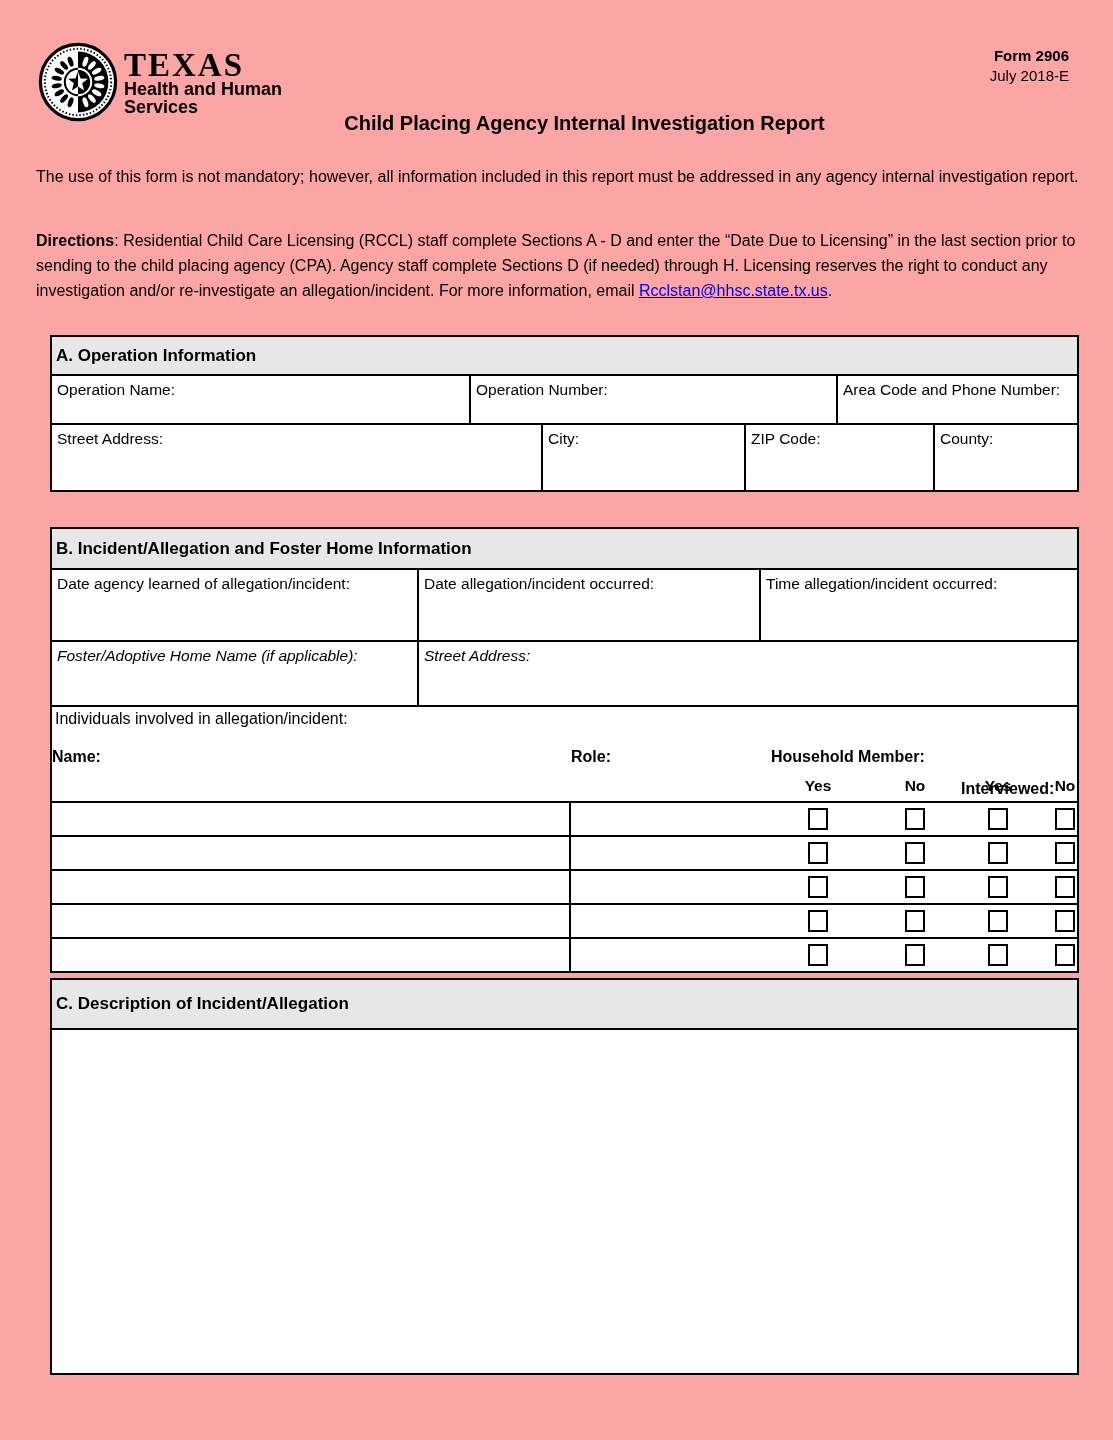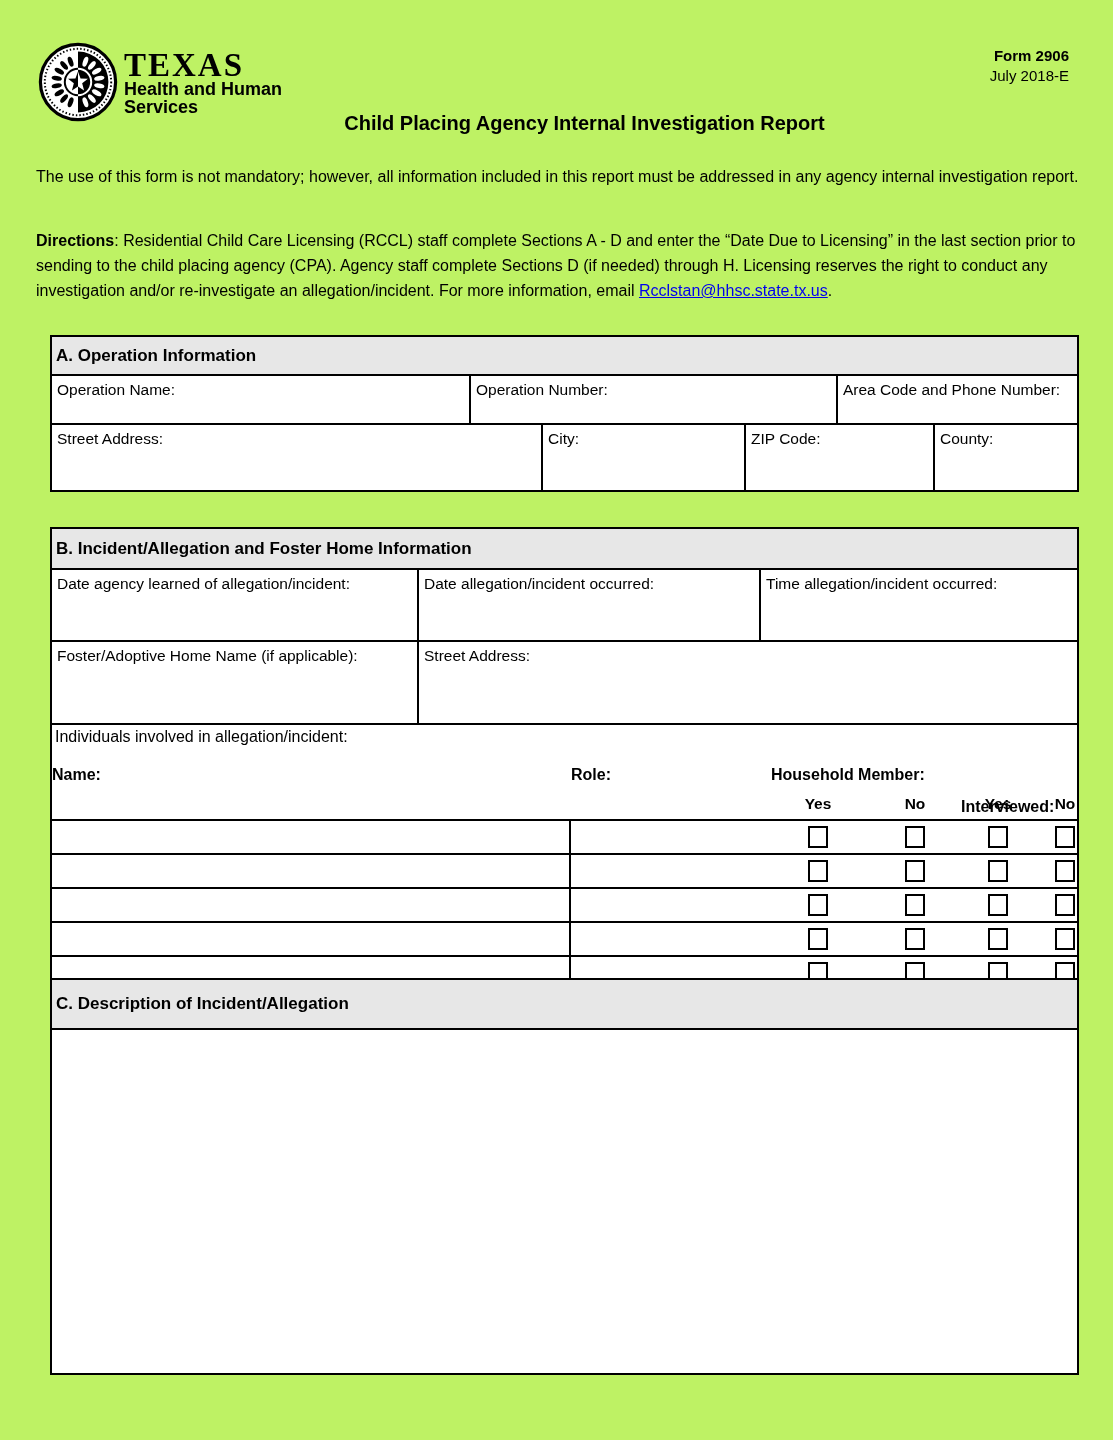--- a/index.html
+++ b/index.html
@@ -2,21 +2,21 @@
 <html><head>
 <meta charset="utf-8">
 <style>
   * { box-sizing: border-box; margin: 0; padding: 0; }
   html, body { background: #fff; }
   body { font-family: "Liberation Sans", sans-serif; color: #000; }
   .page {
     position: relative;
     width: 1113px;
     height: 1440px;
-    background: #bef264;
+    background: #fca5a5;
     overflow: hidden;
   }
 
   
   .top-header { position: absolute; top: 42px; left: 38px; right: 44px; }
   .brand { position: absolute; left: 0; top: 0; display: flex; align-items: flex-start; }
   .seal { width: 80px; height: 80px; }
   .brand-text { margin-left: 6px; padding-top: 8px; }
   .brand-texas {
     font-family: "Liberation Serif", serif;
@@ -47,21 +47,21 @@
   .sec-b .sec-hdr { height: 43px; }
   .sec-c .sec-hdr { height: 52px; }
 
   .frow { display: grid; border: 2px solid #000; border-top: none; background: #fff; }
   .cell { border-right: 2px solid #000; padding: 4px 4px 0 5px; font-size: 15.5px; line-height: 20px; }
   .cell:last-child { border-right: none; }
 
   .row-a1 { height: 49px; grid-template-columns: 419px 367px auto; }
   .row-a2 { height: 67px; grid-template-columns: 491px 203px 189px auto; }
   .row-b1 { height: 72px; grid-template-columns: 367px 342px auto; }
-  .row-b2 { height: 83px; grid-template-columns: 367px auto; }
+  .row-b2 { height: 65px; grid-template-columns: 367px auto; font-style: italic; }
 
   
   .ind-box { position: relative; height: 96px; border: 2px solid #000; border-top: none; background: #fff; }
   .ind-caption { position: absolute; top: 3px; left: 3px; font-size: 16px; }
   .col-hdr { position: absolute; top: 41px; font-weight: bold; font-size: 16px; text-align: left; }
   .hdr-name { left: 0; width: 519px; }
   .hdr-role { left: 519px; width: 200px; }
   .hdr-household { left: 719px; width: 190px; }
   .hdr-interviewed { left: 909px; width: 133px; margin-top: 32px; }
   .yn { position: absolute; top: 70px; transform: translateX(-50%); font-weight: bold; font-size: 15.5px; }

